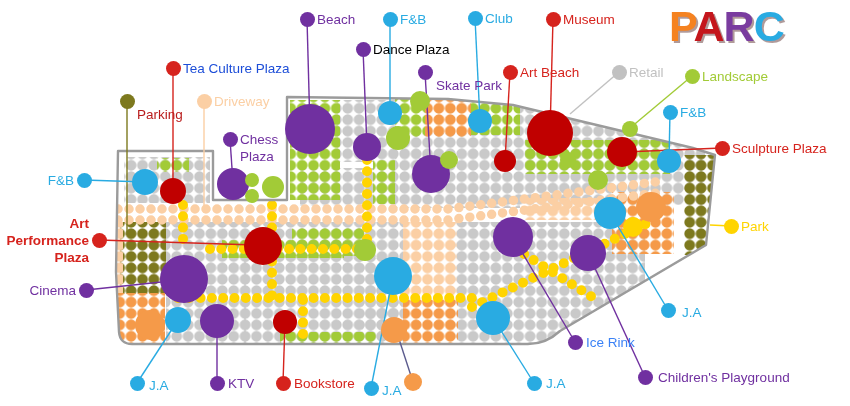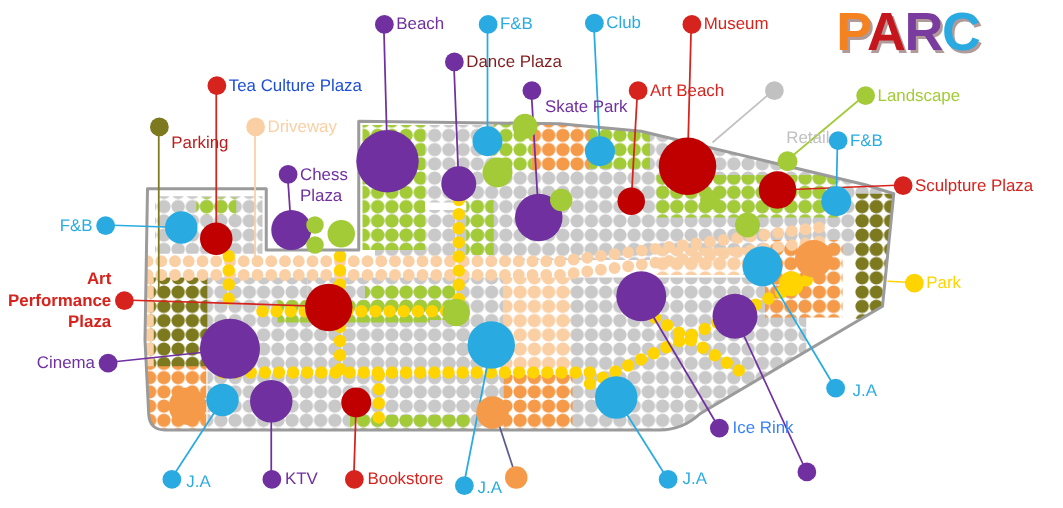--- a/index.html
+++ b/index.html
@@ -154,21 +154,21 @@
       </div>
       <div class="ldot" style="left: 467.5px; top: 10.5px; width: 15px; height: 15px; background: rgb(41, 171, 226);"></div>
       <div class="ltxt" style="color: rgb(41, 171, 226); top: 18px; left: 485px;">
         <div>Club</div>
       </div>
       <div class="ldot" style="left: 545.5px; top: 11.5px; width: 15px; height: 15px; background: rgb(214, 35, 29);"></div>
       <div class="ltxt" style="color: rgb(214, 35, 29); top: 19px; left: 563px;">
         <div>Museum</div>
       </div>
       <div class="ldot" style="left: 355.5px; top: 41.5px; width: 15px; height: 15px; background: rgb(112, 48, 160);"></div>
-      <div class="ltxt" style="color: #7f1d1d; top: 49px; left: 373px;">
+      <div class="ltxt" style="color: #000000; top: 49px; left: 373px;">
         <div>Dance Plaza</div>
       </div>
       <div class="ldot" style="left: 417.5px; top: 64.5px; width: 15px; height: 15px; background: rgb(112, 48, 160);"></div>
       <div class="ltxt" style="color: rgb(112, 48, 160); top: 85px; left: 436px;">
         <div>Skate Park</div>
       </div>
       <div class="ldot" style="left: 165.5px; top: 60.5px; width: 15px; height: 15px; background: rgb(214, 35, 29);"></div>
       <div class="ltxt" style="color: #1d4ed8; top: 68px; left: 183px;">
         <div>Tea Culture Plaza</div>
       </div>
@@ -183,21 +183,21 @@
       <div class="ldot" style="left: 196.5px; top: 93.5px; width: 15px; height: 15px; background: rgb(251, 207, 164);"></div>
       <div class="ltxt" style="color: rgb(251, 207, 164); top: 101px; left: 214px;">
         <div>Driveway</div>
       </div>
       <div class="ldot" style="left: 222.5px; top: 131.5px; width: 15px; height: 15px; background: rgb(112, 48, 160);"></div>
       <div class="ltxt" style="color: rgb(112, 48, 160); top: 148px; left: 240px;">
         <div>Chess</div>
         <div>Plaza</div>
       </div>
       <div class="ldot" style="left: 611.5px; top: 64.5px; width: 15px; height: 15px; background: rgb(193, 193, 193);"></div>
-      <div class="ltxt" style="color: rgb(193, 193, 193); top: 72px; left: 629px; margin-top: 38px;">
+      <div class="ltxt" style="color: rgb(193, 193, 193); top: 72px; left: 629px;">
         <div>Retail</div>
       </div>
       <div class="ldot" style="left: 684.5px; top: 68.5px; width: 15px; height: 15px; background: rgb(162, 203, 55);"></div>
       <div class="ltxt" style="color: rgb(162, 203, 55); top: 76px; left: 702px;">
         <div>Landscape</div>
       </div>
       <div class="ldot" style="left: 662.5px; top: 104.5px; width: 15px; height: 15px; background: rgb(41, 171, 226);"></div>
       <div class="ltxt" style="color: rgb(41, 171, 226); top: 112px; left: 680px;">
         <div>F&amp;B</div>
       </div>
@@ -225,20 +225,23 @@
       </div>
       <div class="ldot" style="left: 660.5px; top: 302.5px; width: 15px; height: 15px; background: rgb(41, 171, 226);"></div>
       <div class="ltxt" style="color: rgb(41, 171, 226); top: 312px; left: 682px;">
         <div>J.A</div>
       </div>
       <div class="ldot" style="left: 567.5px; top: 334.5px; width: 15px; height: 15px; background: rgb(112, 48, 160);"></div>
       <div class="ltxt" style="color: #3b82f6; top: 342px; left: 586px;">
         <div>Ice Rink</div>
       </div>
       <div class="ldot" style="left: 637.5px; top: 369.5px; width: 15px; height: 15px; background: rgb(112, 48, 160);"></div>
+      <div class="ltxt" style="color: rgb(112, 48, 160); top: 377px; left: 658px;">
+        <div>Children's Playground</div>
+      </div>
       <div class="ldot" style="left: 129.5px; top: 375.5px; width: 15px; height: 15px; background: rgb(41, 171, 226);"></div>
       <div class="ltxt" style="color: rgb(41, 171, 226); top: 385px; left: 149px;">
         <div>J.A</div>
       </div>
       <div class="ldot" style="left: 209.5px; top: 375.5px; width: 15px; height: 15px; background: rgb(112, 48, 160);"></div>
       <div class="ltxt" style="color: rgb(112, 48, 160); top: 383px; left: 228px;">
         <div>KTV</div>
       </div>
       <div class="ldot" style="left: 275.5px; top: 375.5px; width: 15px; height: 15px; background: rgb(214, 35, 29);"></div>
       <div class="ltxt" style="color: rgb(214, 35, 29); top: 383px; left: 294px;">

